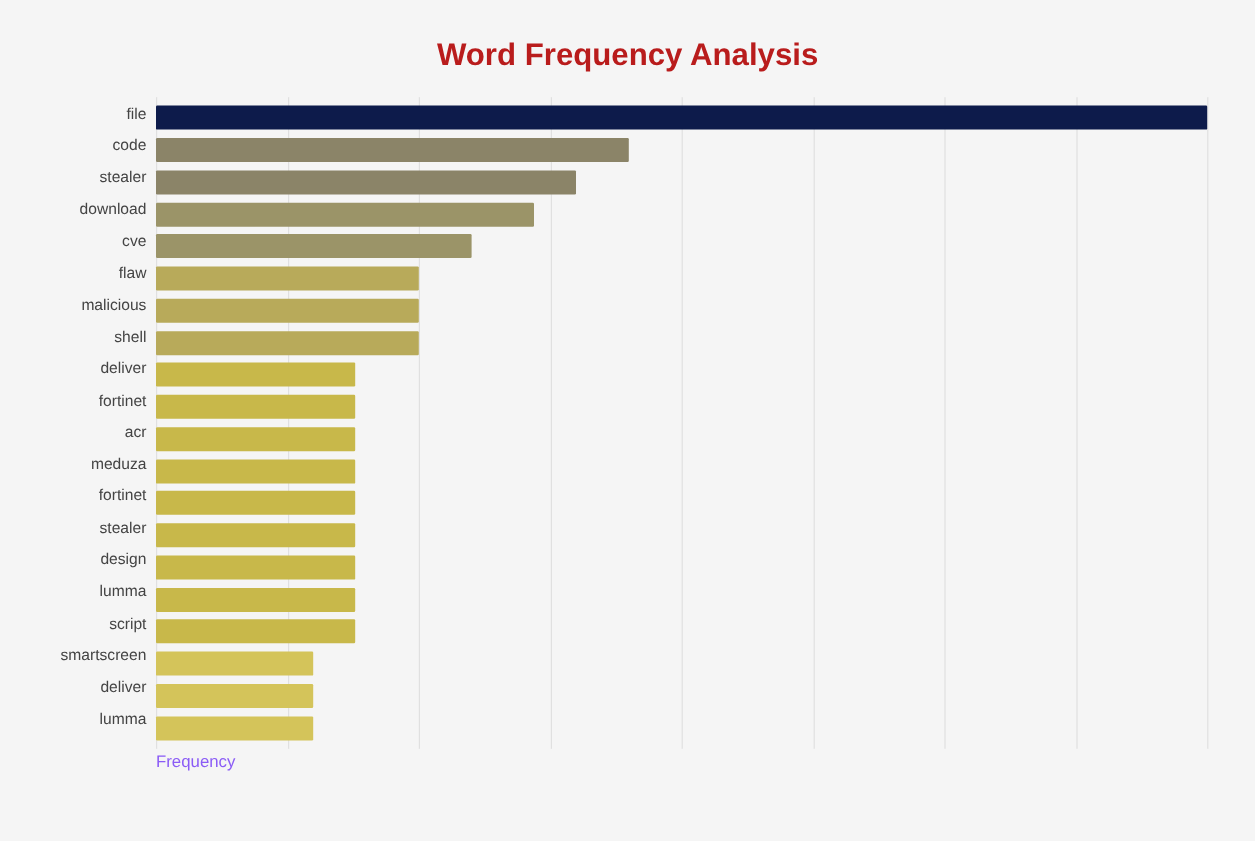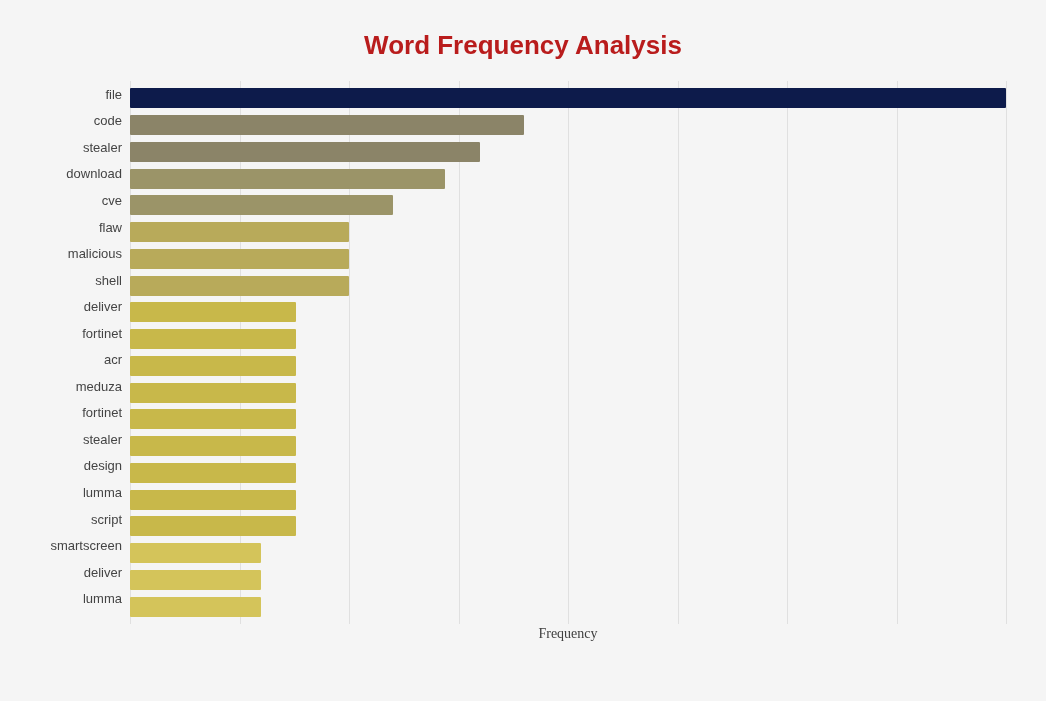--- a/index.html
+++ b/index.html
@@ -106,25 +106,24 @@
     }
     .x-axis-line {
       position: absolute;
       top: 0;
       left: 0;
       right: 0;
       height: 1px;
       background: #bbb;
     }
     .x-axis-label {
-      text-align: center;
+      text-align: left;
       font-size: 14px;
-      color: #404040;
+      color: #8b5cf6;
       margin-top: 2px;
-      font-family: Liberation Serif, serif;
     }
   </style>
 </head>
 <body>
 
 <div class="chart-container">
   <div class="chart-title">Word Frequency Analysis</div>
   <div class="chart-area">
     <div class="y-axis" id="y-axis">
         <div class="y-label">file</div>

